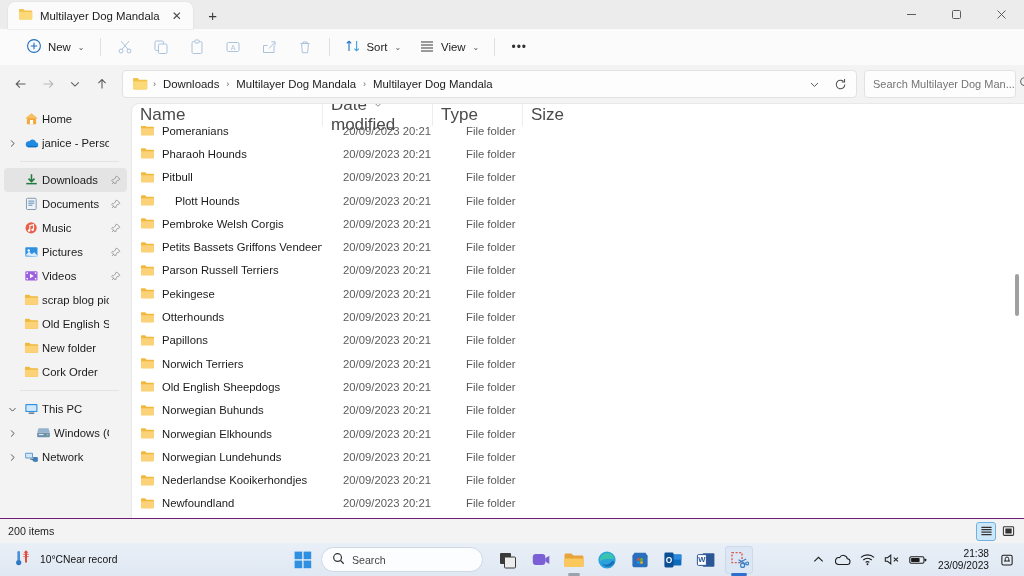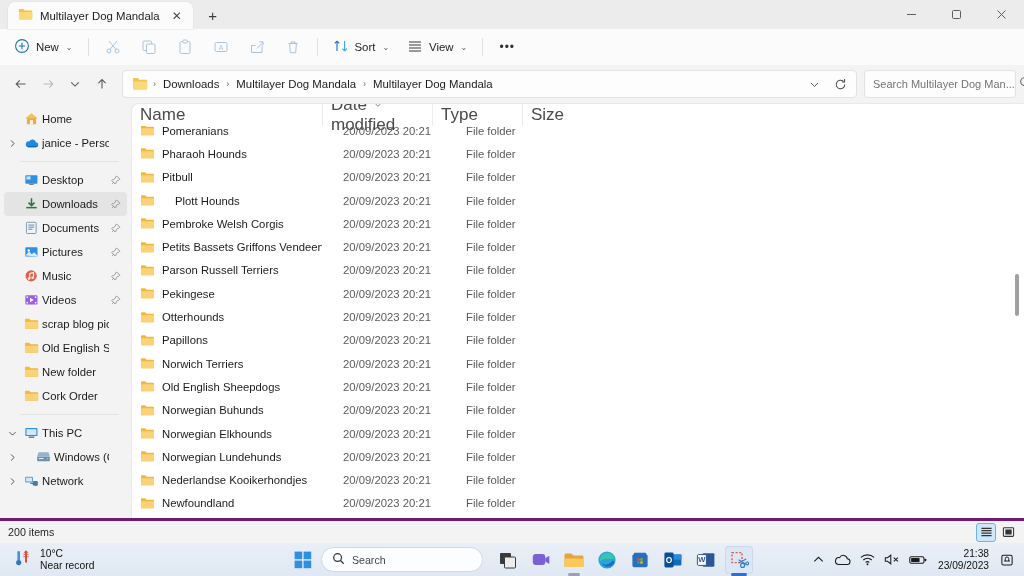--- a/index.html
+++ b/index.html
@@ -39,21 +39,21 @@
     width: 28px; height: 27px; display: flex; align-items: center;
     justify-content: center; color: #3c3c3c; font-size: 15px; margin-left: 6px;
   }
   .wincontrols { position: absolute; right: 0; top: 0; display: flex; height: 29px; }
   .wc { width: 45px; height: 29px; display: flex; align-items: center; justify-content: center;
         color: #5d5d5d; font-size: 11px; }
 
   
   .cmdbar {
     height: 36px; background: #fbfbfb; display: flex; align-items: center;
-    padding: 0 6px; gap: 2px;
+    padding: 0 18px; gap: 2px;
   }
   .cb-btn {
     height: 28px; border-radius: 4px; display: flex; align-items: center;
     gap: 6px; padding: 0 8px; font-size: 11.4px; color: #1b1b1b;
   }
   .cb-btn.icon-only { width: 34px; justify-content: center; padding: 0; }
   .cb-sep { width: 1px; height: 18px; background: #e0e0e0; margin: 0 5px; }
   .chev { font-size: 8px; color: #555; margin-left: 1px; }
   .dim svg { opacity: .45; }
 
@@ -115,35 +115,35 @@
   .frow { height: 23.3px; display: flex; align-items: center; font-size: 11.3px; color: #1b1b1b; }
   .fcell { padding-left: 8px; display: flex; align-items: center; gap: 7px; white-space: nowrap; overflow: hidden; }
   .fcell.dim { color: #5a5a5a; margin-left: 13px; }
 
   
   .vscroll { position: absolute; right: 0; top: 0; width: 14px; height: 100%; }
   .vthumb { position: absolute; right: 5px; width: 4px; background: #a0a0a0; border-radius: 2px; }
 
   
   .statusbar { height: 25px; background: #f3f3f3; display: flex; align-items: center;
-               padding: 0 6px 0 8px; font-size: 10.7px; color: #262626; border-top: 3px solid #701a75;}
+               padding: 0 6px 0 8px; font-size: 10.7px; color: #262626; border-top: 1px solid #701a75;}
   .st-items { flex: 1; }
   .st-views { display: flex; gap: 2px; align-items: center; }
   .st-view { width: 20px; height: 19px; display: flex; align-items: center; justify-content: center;
              border-radius: 3px; }
   .st-view.active { background: #cfe8f9; border: 1px solid #68b4e6; }
 
   
   #taskbar {
     position: absolute; left: 0; bottom: 0; width: 1024px; height: 33px;
     background: linear-gradient(180deg,#e9eff7 0%, #dfe8f3 100%);
     display: flex; align-items: center;
   }
   .tb-weather { display: flex; align-items: center; gap: 6px; padding-left: 14px; width: 290px; }
-  .tb-weather-text { display: flex; flex-direction: column; line-height: 1.12; }
+  .tb-weather-text { display: flex; flex-direction: row; line-height: 1.12; }
   .tb-weather-temp { font-size: 10.3px; color: #111; }
   .tb-weather-desc { font-size: 10.3px; color: #111; }
   .tb-center { flex: 1; display: flex; align-items: center; gap: 5px; }
   .tb-start { width: 26px; height: 26px; display: flex; align-items: center; justify-content: center; }
   .tb-search {
     width: 162px; height: 25px; background: #fbfdff; border: 1px solid #cfd9e4; border-radius: 13px;
     display: flex; align-items: center; gap: 7px; padding: 0 10px; margin-right: 6px;
   }
   .tb-search span { font-size: 10.6px; color: #454545; }
   .tb-app { width: 28px; height: 28px; display: flex; align-items: center; justify-content: center;
@@ -354,37 +354,20 @@
           <span class="nav-ico">
             <svg width="15" height="14" viewBox="0 0 16 15">
               <path d="M4.4 12h8.1a2.6 2.6 0 0 0 .3-5.2 3.8 3.8 0 0 0-7.1-1.1A3 3 0 0 0 4.4 12z" fill="#1f8ae0"></path>
               <path d="M4.4 12h8.1a2.6 2.6 0 0 0 2.2-1.3H3.2A3 3 0 0 0 4.4 12z" fill="#0f6cbd"></path>
             </svg>
           </span>
           <span class="nav-label">janice - Personal</span>
           <span class="nav-pin"></span>
         </div>
         <div class="nav-sep"></div>
-        <div class="nav-item">
-          <span class="nav-exp" style="width: 16px;"></span>
-          <span class="nav-ico">
-            <svg width="15" height="14" viewBox="0 0 16 15">
-              <rect x="1.4" y="2.4" width="13" height="9" rx="1" fill="#2f8fe0"></rect>
-              <rect x="2.6" y="3.6" width="4.4" height="3.4" fill="#bfe4fb"></rect>
-              <rect x="5.6" y="11.4" width="4.8" height="1.4" fill="#7a7a7a"></rect>
-            </svg>
-          </span>
-          <span class="nav-label">Desktop</span>
-          <span class="nav-pin">
-            <svg width="10" height="10" viewBox="0 0 11 11">
-              <path d="M6.4 1.2l3.4 3.4-1.2 1.2-.8-.3-2.4 2.4.3 1-1 1-4-4 1-1 1 .3L5.1 3l-.3-.8z" fill="none" stroke="#8a8a8a" stroke-width="0.9"></path>
-              <path d="M3.3 7.7L1.2 9.8" stroke="#8a8a8a" stroke-width="0.9"></path>
-            </svg>
-          </span>
-        </div>
         <div class="nav-item selected">
           <span class="nav-exp" style="width: 16px;"></span>
           <span class="nav-ico">
             <svg width="15" height="14" viewBox="0 0 16 15">
               <path d="M8 1.4v7.2M4.8 6l3.2 3.2L11.2 6" fill="none" stroke="#1f7a3c" stroke-width="1.6"></path>
               <path d="M2.4 11.4h11.2" stroke="#1f7a3c" stroke-width="1.6"></path>
             </svg>
           </span>
           <span class="nav-label">Downloads</span>
           <span class="nav-pin">
@@ -407,44 +390,44 @@
             <svg width="10" height="10" viewBox="0 0 11 11">
               <path d="M6.4 1.2l3.4 3.4-1.2 1.2-.8-.3-2.4 2.4.3 1-1 1-4-4 1-1 1 .3L5.1 3l-.3-.8z" fill="none" stroke="#8a8a8a" stroke-width="0.9"></path>
               <path d="M3.3 7.7L1.2 9.8" stroke="#8a8a8a" stroke-width="0.9"></path>
             </svg>
           </span>
         </div>
         <div class="nav-item">
           <span class="nav-exp" style="width: 16px;"></span>
           <span class="nav-ico">
             <svg width="15" height="14" viewBox="0 0 16 15">
-              <rect x="1.4" y="2.4" width="13" height="10" rx="1" fill="#2f8fe0"></rect>
-              <circle cx="5" cy="5.8" r="1.3" fill="#fff"></circle>
-              <path d="M1.4 11.2l4-4.2 3 3 2.4-2.2 3.6 3.4v1z" fill="#d9ecfb"></path>
-            </svg>
-          </span>
-          <span class="nav-label">Pictures</span>
+              <circle cx="7.6" cy="7.4" r="6" fill="#e8604c"></circle>
+              <path d="M6.2 10.2V4.8l4-0.9v5" fill="none" stroke="#fff" stroke-width="1.1"></path>
+              <circle cx="5.4" cy="10.2" r="1.3" fill="#fff"></circle>
+              <circle cx="9.2" cy="9.3" r="1.3" fill="#fff"></circle>
+            </svg>
+          </span>
+          <span class="nav-label">Music</span>
           <span class="nav-pin">
             <svg width="10" height="10" viewBox="0 0 11 11">
               <path d="M6.4 1.2l3.4 3.4-1.2 1.2-.8-.3-2.4 2.4.3 1-1 1-4-4 1-1 1 .3L5.1 3l-.3-.8z" fill="none" stroke="#8a8a8a" stroke-width="0.9"></path>
               <path d="M3.3 7.7L1.2 9.8" stroke="#8a8a8a" stroke-width="0.9"></path>
             </svg>
           </span>
         </div>
         <div class="nav-item">
           <span class="nav-exp" style="width: 16px;"></span>
           <span class="nav-ico">
             <svg width="15" height="14" viewBox="0 0 16 15">
-              <circle cx="7.6" cy="7.4" r="6" fill="#e8604c"></circle>
-              <path d="M6.2 10.2V4.8l4-0.9v5" fill="none" stroke="#fff" stroke-width="1.1"></path>
-              <circle cx="5.4" cy="10.2" r="1.3" fill="#fff"></circle>
-              <circle cx="9.2" cy="9.3" r="1.3" fill="#fff"></circle>
-            </svg>
-          </span>
-          <span class="nav-label">Music</span>
+              <rect x="1.4" y="2.4" width="13" height="10" rx="1" fill="#2f8fe0"></rect>
+              <circle cx="5" cy="5.8" r="1.3" fill="#fff"></circle>
+              <path d="M1.4 11.2l4-4.2 3 3 2.4-2.2 3.6 3.4v1z" fill="#d9ecfb"></path>
+            </svg>
+          </span>
+          <span class="nav-label">Pictures</span>
           <span class="nav-pin">
             <svg width="10" height="10" viewBox="0 0 11 11">
               <path d="M6.4 1.2l3.4 3.4-1.2 1.2-.8-.3-2.4 2.4.3 1-1 1-4-4 1-1 1 .3L5.1 3l-.3-.8z" fill="none" stroke="#8a8a8a" stroke-width="0.9"></path>
               <path d="M3.3 7.7L1.2 9.8" stroke="#8a8a8a" stroke-width="0.9"></path>
             </svg>
           </span>
         </div>
         <div class="nav-item">
           <span class="nav-exp" style="width: 16px;"></span>
           <span class="nav-ico">

